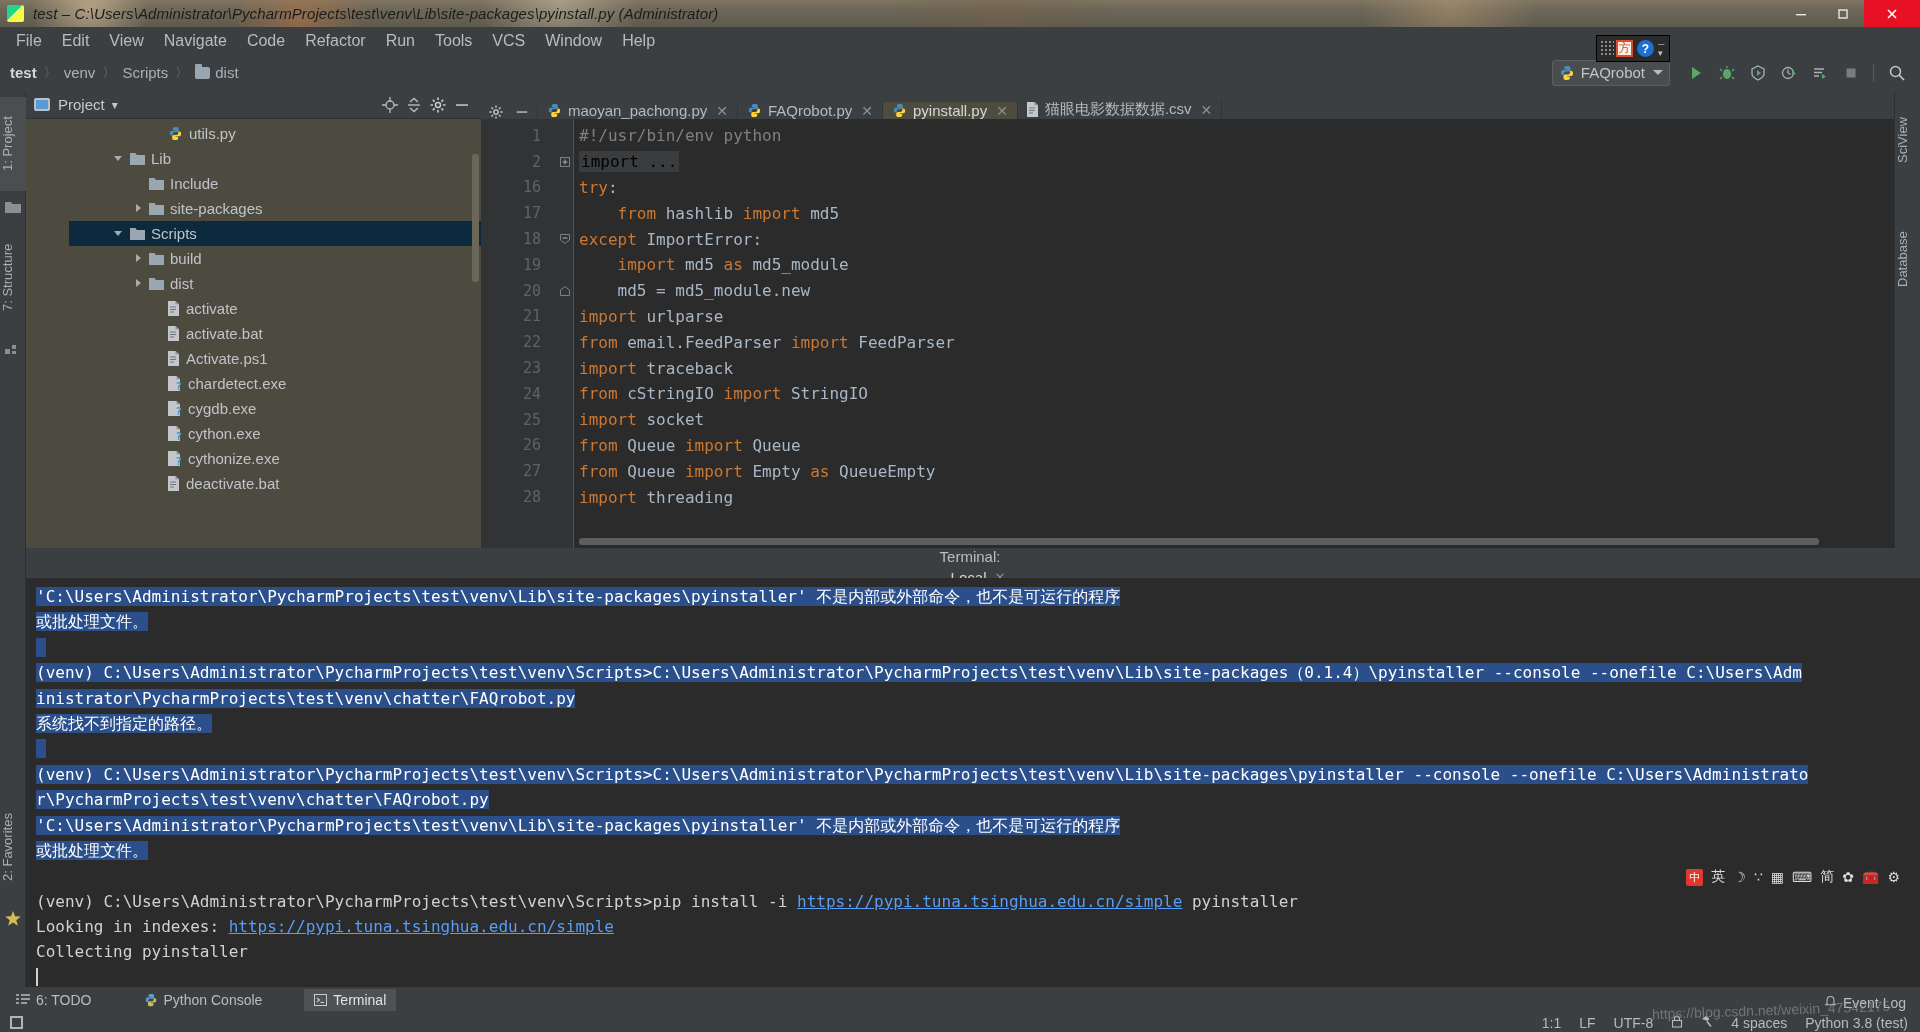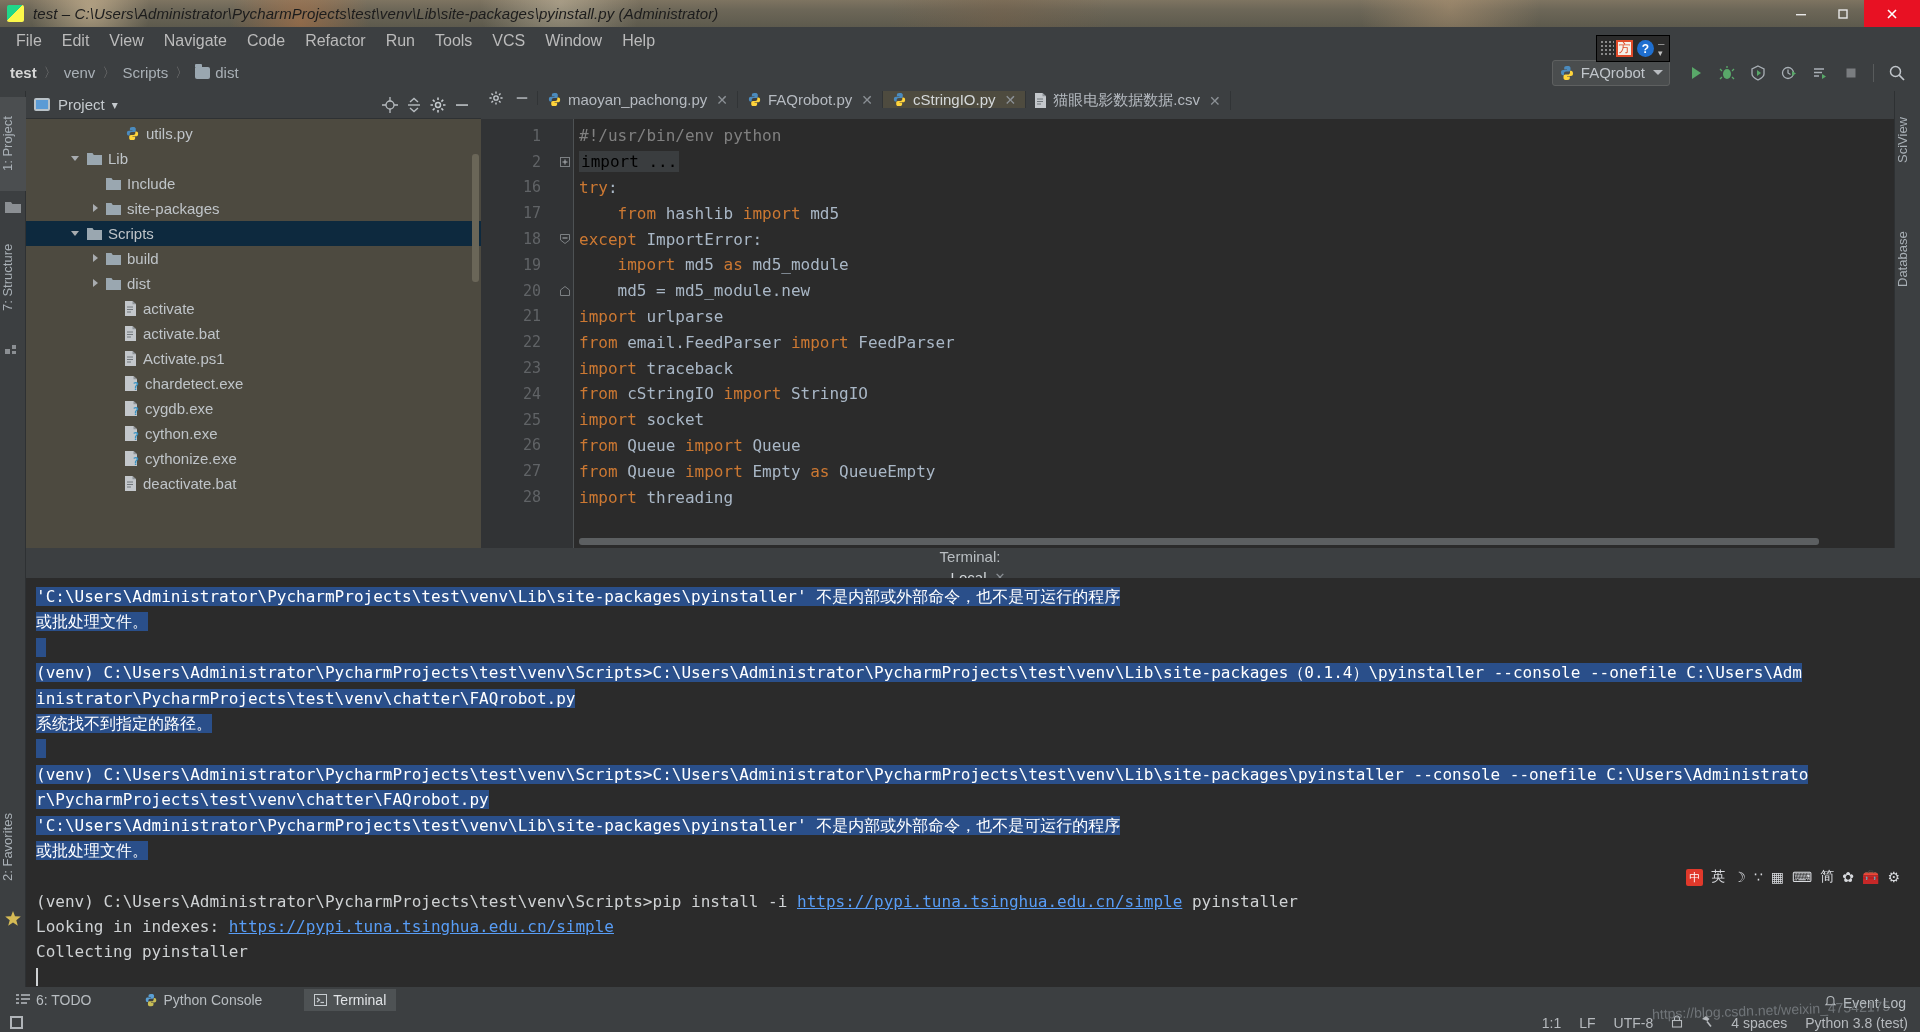--- a/index.html
+++ b/index.html
@@ -112,34 +112,34 @@
   
   .projpanel { position:absolute; left:26px; top:91px; width:455px; height:457px; background:#4d4a40; }
   .proj-header {
     height:28px; background:#3c3f41; display:flex; align-items:center; padding-left:8px;
     border-bottom:1px solid #2e3133;
   }
   .proj-header .ptitle{font-size:15px;color:#c5cace;margin-left:8px;}
   .proj-mon { width:16px;height:13px;background:#5b9bd5;border:2px solid #b9c2c8;border-radius:2px; }
   .proj-tools{margin-left:auto;display:flex;align-items:center;padding-right:7px;}
   .proj-tools .pt{width:24px;height:24px;display:flex;align-items:center;justify-content:center;}
-  .tree { position:relative; height:380px; overflow:hidden; padding-top:2px; }
+  .tree { position:relative; height:380px; overflow:hidden; padding-top:2px;padding-left:43px; }
   .trow { height:25px; display:flex; align-items:center; font-size:15px; color:#bfc4c8; white-space:nowrap; }
   .trow.sel { background:#0d293e; }
   .tarrow { width:13px;height:13px;position:relative;flex:0 0 auto; }
   .tarrow.r:before{content:"";position:absolute;left:4px;top:2px;
     border-left:5px solid #a8acb0;border-top:4px solid transparent;border-bottom:4px solid transparent;}
   .tarrow.d:before{content:"";position:absolute;left:1px;top:4px;
     border-top:5px solid #a8acb0;border-left:4px solid transparent;border-right:4px solid transparent;}
   .tlabel{margin-left:6px;}
   .tree-scroll{position:absolute;right:2px;top:63px;width:7px;height:128px;background:#6a6658;border-radius:3px;}
 
   
   .editorwrap { position:absolute; left:481px; top:91px; width:1439px; height:457px; background:#2b2b2b; }
-  .tabstrip { height:28px; background:#3c3f41; display:flex; align-items:flex-start; }
+  .tabstrip { height:28px; background:#3c3f41; display:flex; align-items:flex-end; }
   .etab {
     display:flex;align-items:center;padding:0 9px;font-size:15px;color:#b5bac0;
     border-right:1px solid #313436; white-space:nowrap;
   }
   .etab.active { background:#4e4b3f; color:#d4d8da; }
   .etab .x { margin-left:9px; color:#8c9196; font-size:14px; }
   .code { position:relative; height:429px; background:#2b2b2b; overflow:hidden; }
   .gutter { position:absolute; left:0; top:0; width:76px; height:100%; background:#313335; }
   .fold { position:absolute; left:76px; top:0; width:16px; height:100%; background:#313335; }
   .codeline { position:relative; height:25.8px; display:flex; align-items:center;
@@ -586,21 +586,21 @@
           <span>FAQrobot.py</span>
           <span class="x">✕</span>
         </div>
         <div class="etab active">
           <span style="display: flex; align-items: center; margin-right: 6px;">
             <svg width="15" height="15" viewBox="0 0 16 16">
               <path d="M7.8 1c-2 0-2.6.8-2.6 2v1.6h2.8v.5H4.1C2.9 5.1 2 5.8 2 7.6s.8 2.6 2 2.6h1v-1.6c0-1.2.9-2.1 2.1-2.1h2.6c1 0 1.8-.8 1.8-1.8V3c0-1-.8-1.8-1.8-2H7.8z" fill="#4b8bbe"></path>
               <path d="M8.2 15c2 0 2.6-.8 2.6-2v-1.6H8v-.5h3.9c1.2 0 2.1-.7 2.1-2.5s-.8-2.6-2-2.6h-1v1.6c0 1.2-.9 2.1-2.1 2.1H6.3c-1 0-1.8.8-1.8 1.8V13c0 1 .8 1.8 1.8 2h1.9z" fill="#ffd43b"></path>
             </svg>
           </span>
-          <span>cStringIO.py</span>
+          <span>pyinstall.py</span>
           <span class="x">✕</span>
         </div>
         <div class="etab">
           <span style="display: flex; align-items: center; margin-right: 6px;">
             <svg width="12" height="15" viewBox="0 0 12 15">
               <path d="M0 0 H7.5 L11 3.3 V15 H0 Z" fill="#c3c7cb"></path>
               <path d="M7.5 0 L11 3.3 H7.5 Z" fill="#8e9398"></path>
               <path d="M2 6 H8 M2 8.5 H8 M2 11 H6" stroke="#70767a" stroke-width="1"></path>
             </svg>
           </span>

